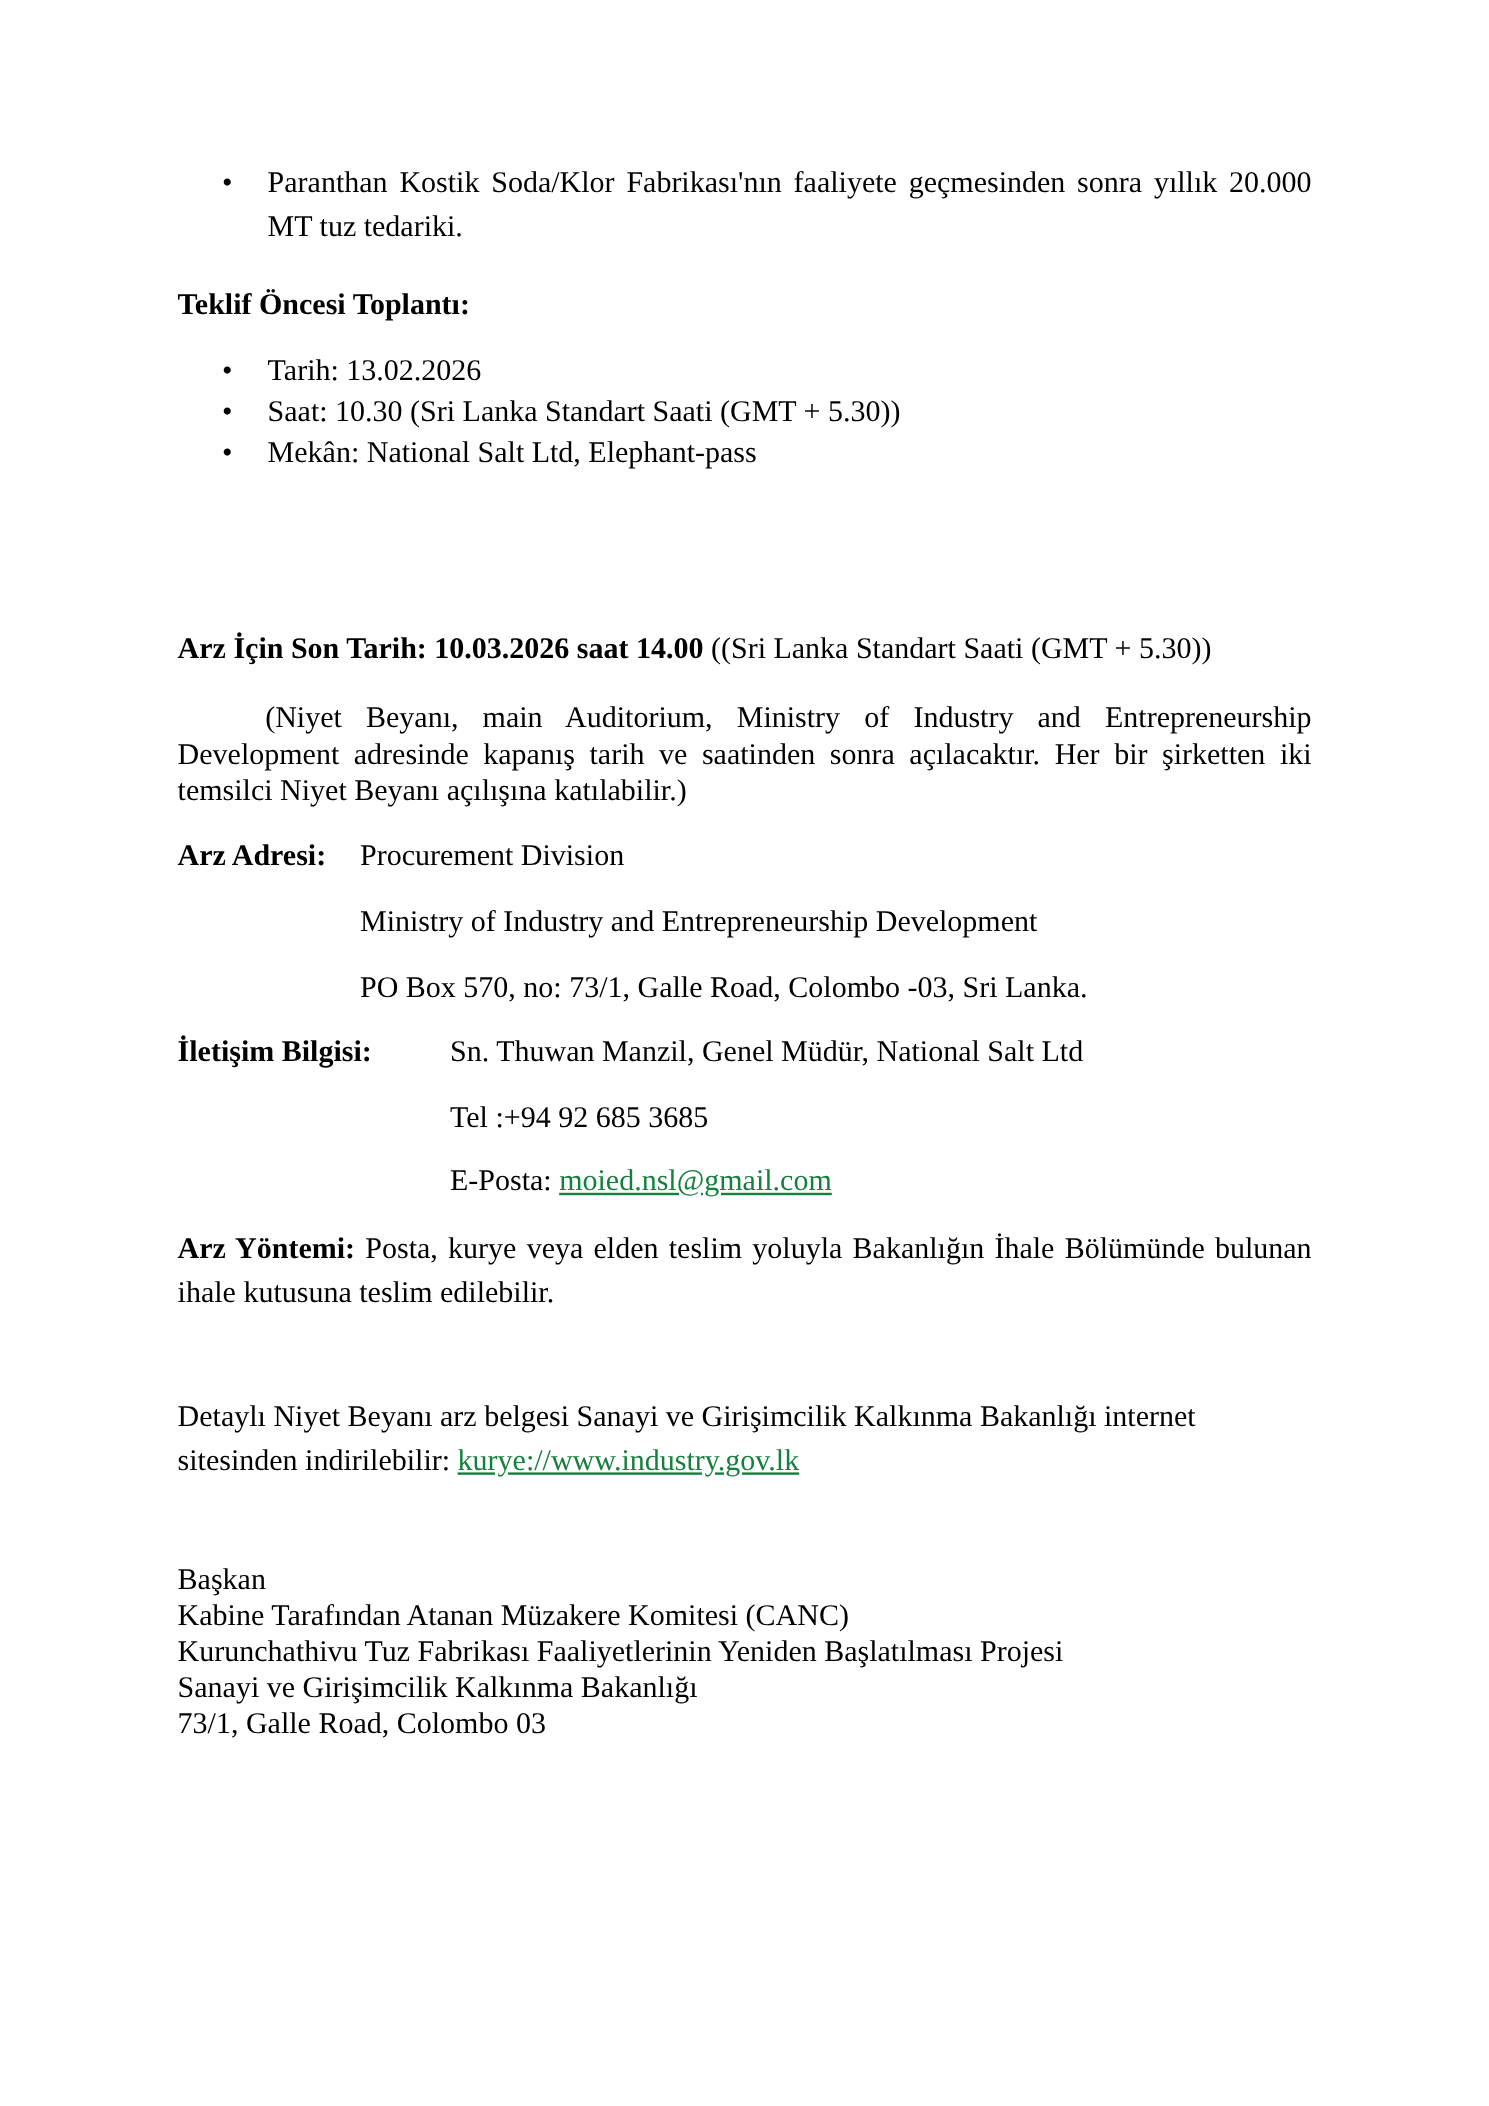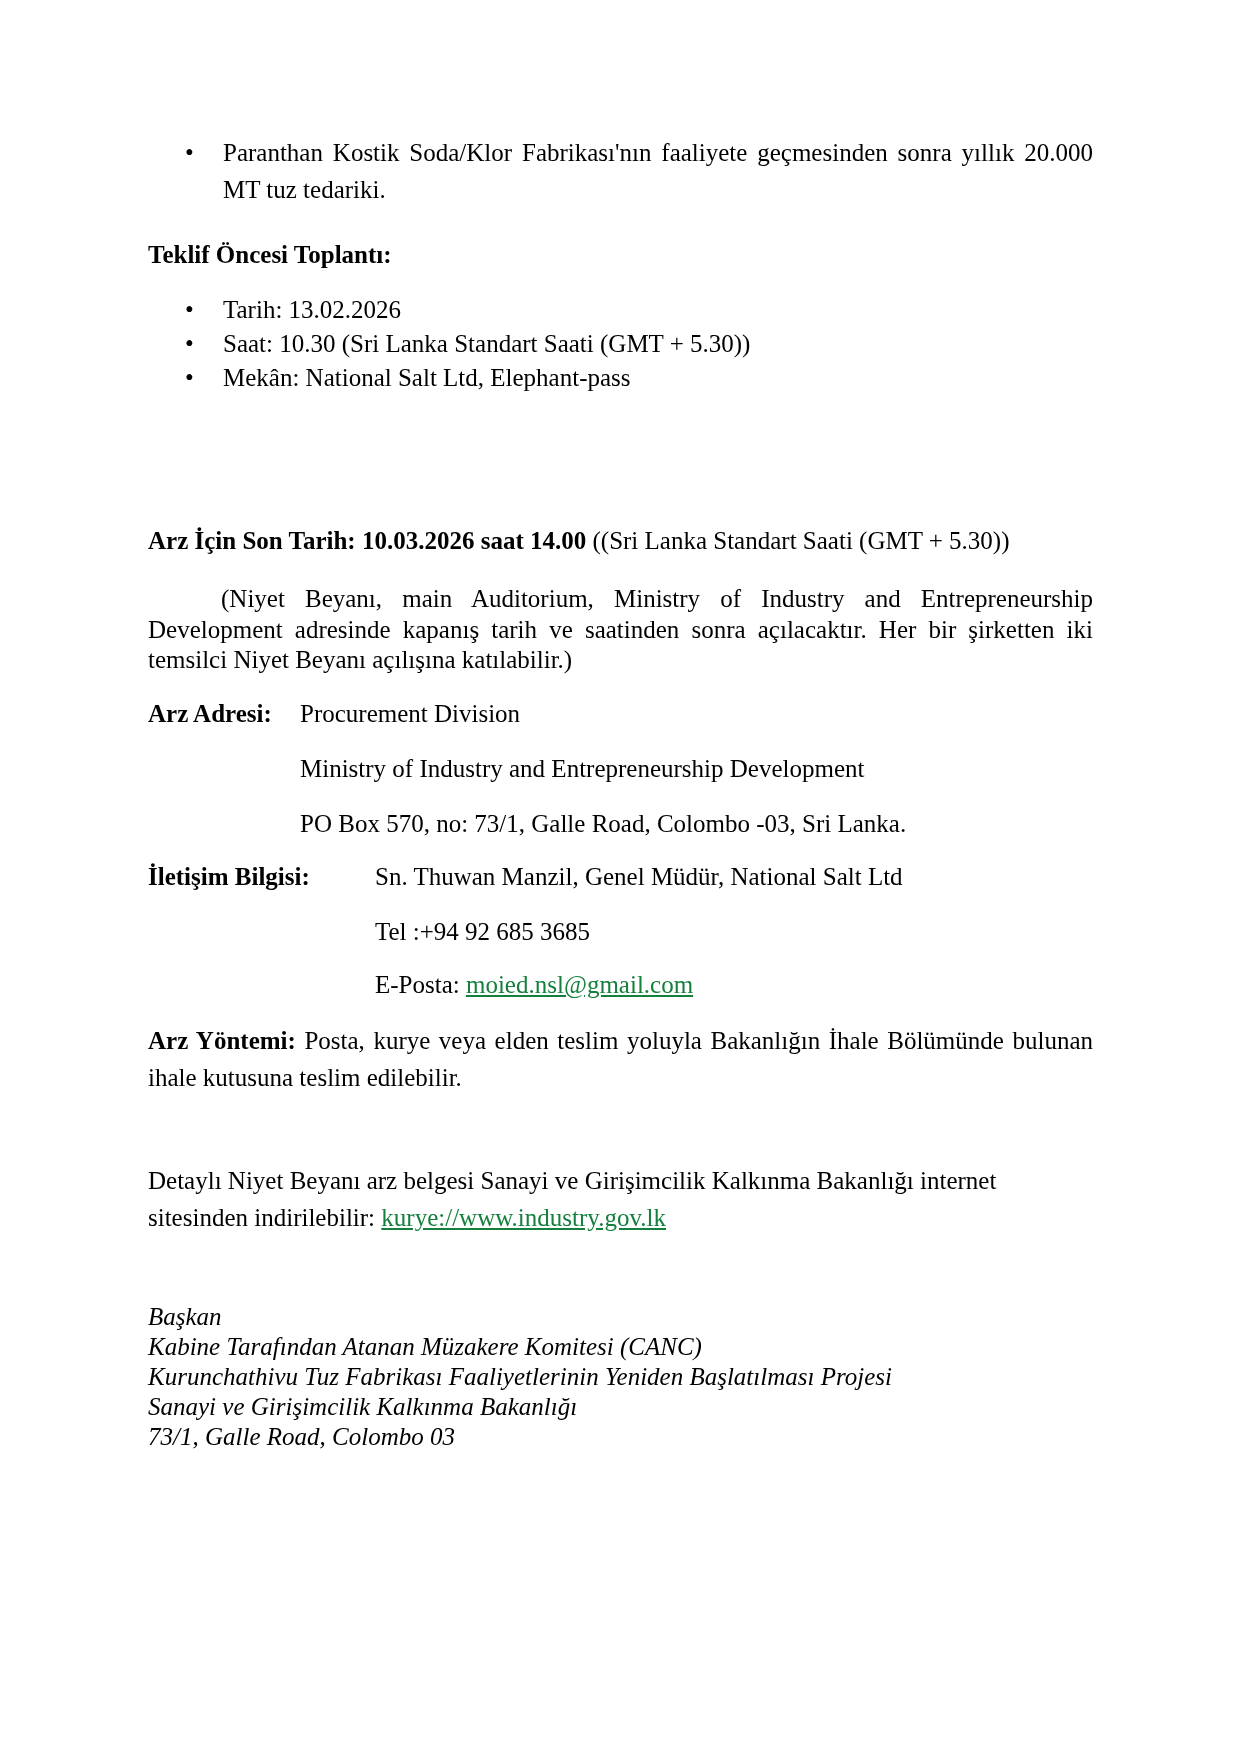--- a/index.html
+++ b/index.html
@@ -79,21 +79,21 @@
   </div>
 
   <div class="abs content justify" style="top:1022px;line-height:37px;">
     <span class="bold">Arz Yöntemi:</span><span> Posta, kurye veya elden teslim yoluyla Bakanlığın İhale Bölümünde bulunan ihale kutusuna teslim edilebilir.</span>
   </div>
 
   <div class="abs content" style="top:1162px;line-height:37px;">
     <span>Detaylı Niyet Beyanı arz belgesi Sanayi ve Girişimcilik Kalkınma Bakanlığı internet sitesinden indirilebilir: </span><a class="doc-link">kurye://www.industry.gov.lk</a>
   </div>
 
-  <div class="abs content" style="top:1302px;font-style:italic;">
+  <div class="abs content" style="top:1302px;">
     <div class="sig-line">Başkan</div>
     <div class="sig-line">Kabine Tarafından Atanan Müzakere Komitesi (CANC)</div>
     <div class="sig-line">Kurunchathivu Tuz Fabrikası Faaliyetlerinin Yeniden Başlatılması Projesi</div>
     <div class="sig-line">Sanayi ve Girişimcilik Kalkınma Bakanlığı</div>
     <div class="sig-line">73/1, Galle Road, Colombo 03</div>
   </div>
 
 </div>
 
 </body></html>

